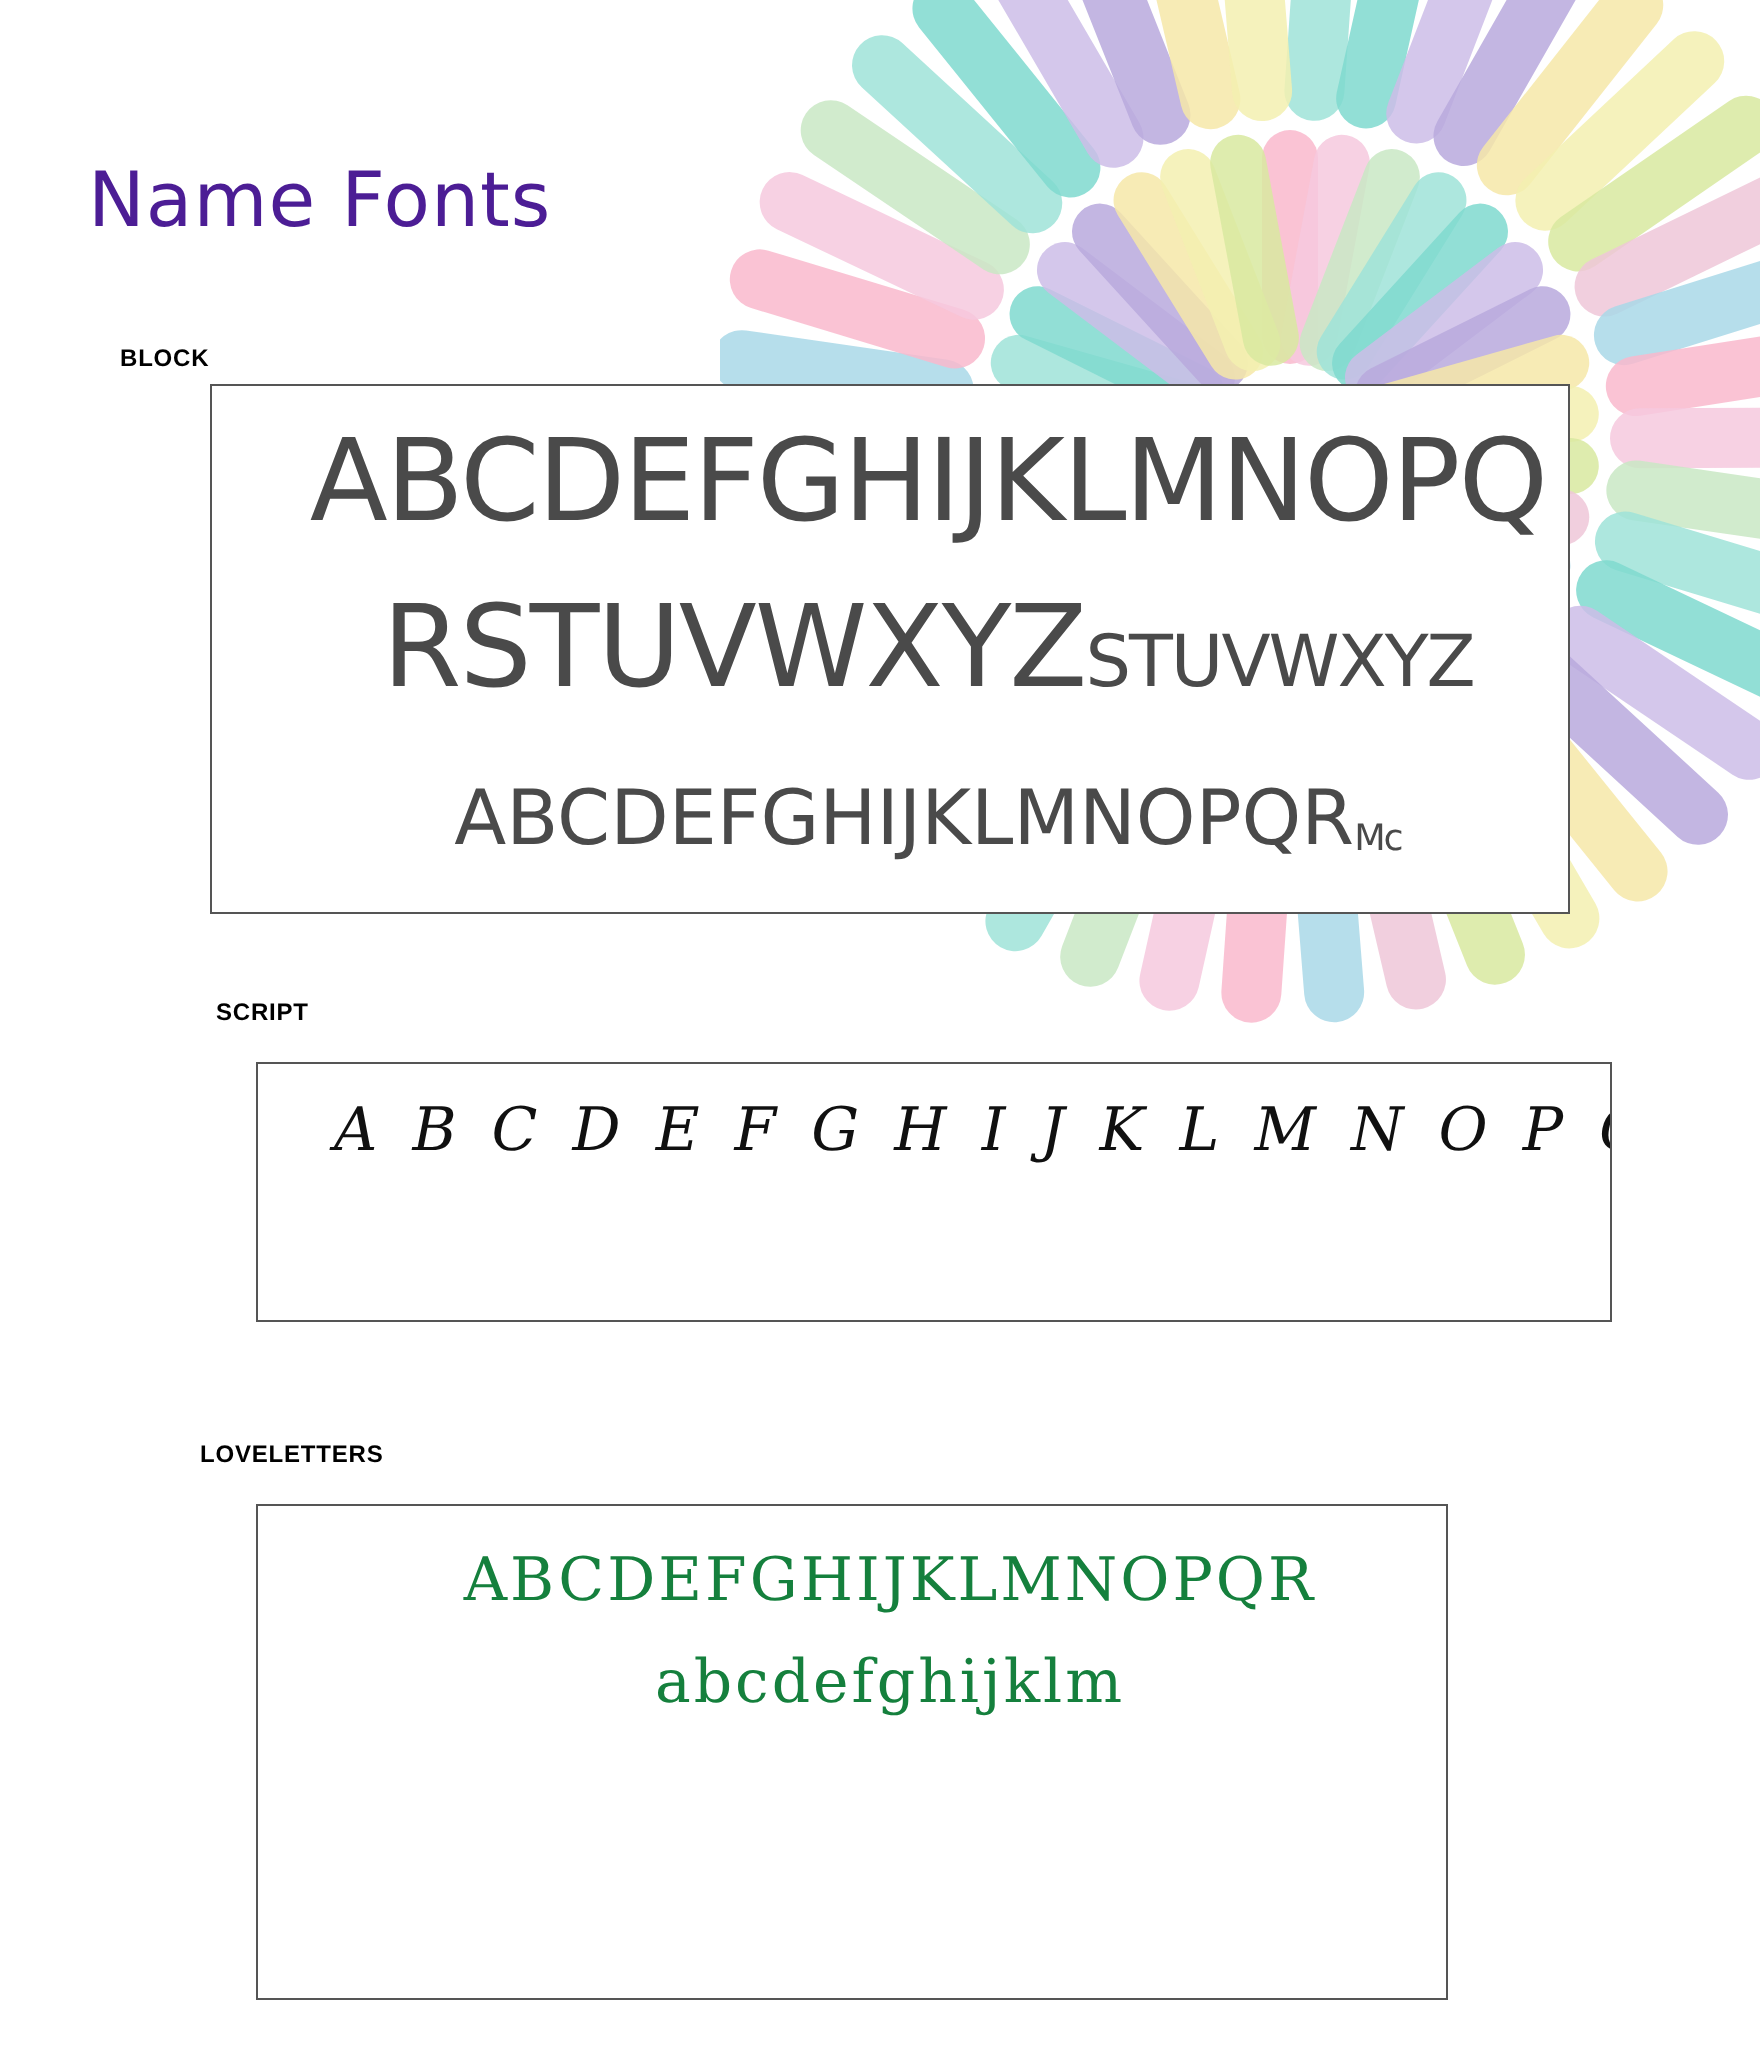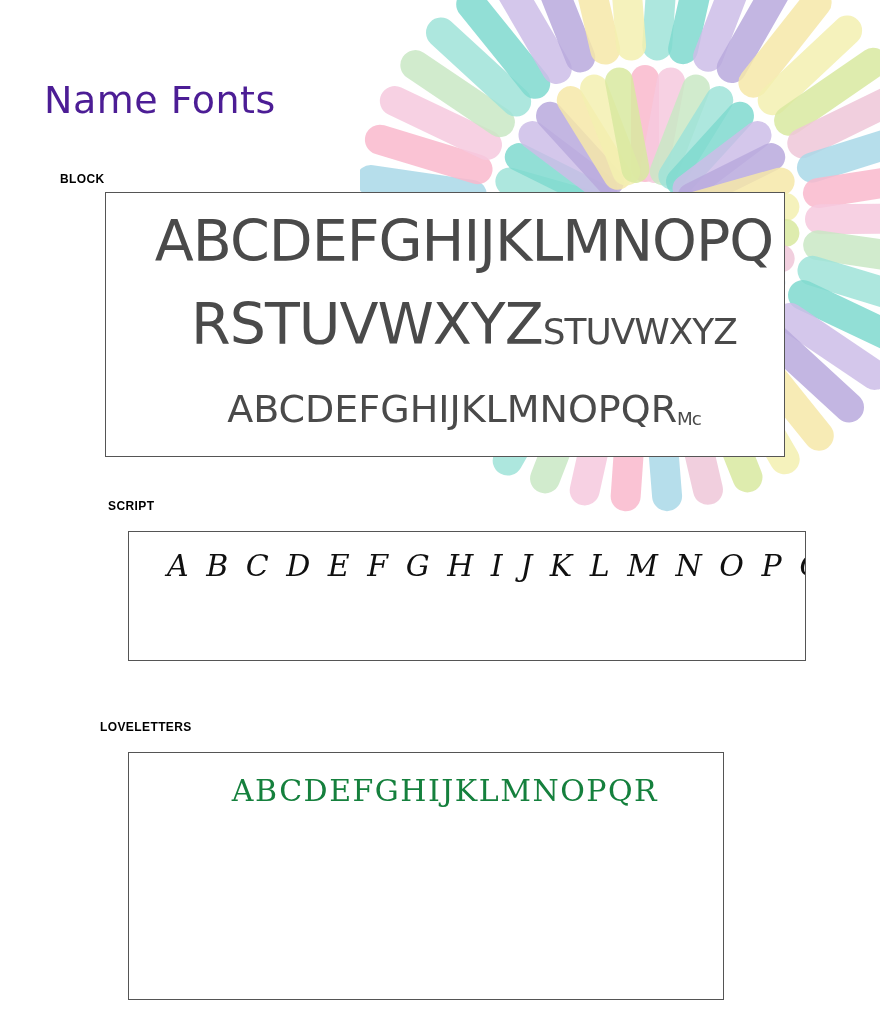--- a/index.html
+++ b/index.html
@@ -215,13 +215,14 @@
 </div>
 
 <div class="sample-label" id="label-script">SCRIPT</div>
 <div class="sample-box" id="box-script">
   <div class="sample-line" id="script-line-1">A B C D E F G H I J K L M N O P Q R S T</div>
 </div>
 
 <div class="sample-label" id="label-love">LOVELETTERS</div>
 <div class="sample-box" id="box-love">
   <div class="sample-line" id="love-line-1">ABCDEFGHIJKLMNOPQR</div>
+  <div class="sample-line" id="love-line-3">abcdefghijklm</div>
 </div>
 
 </body></html>

